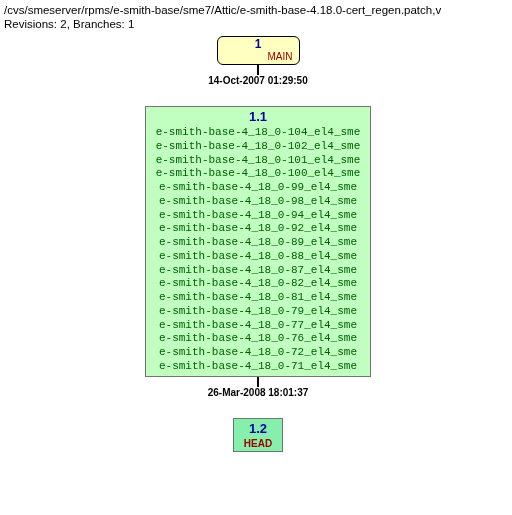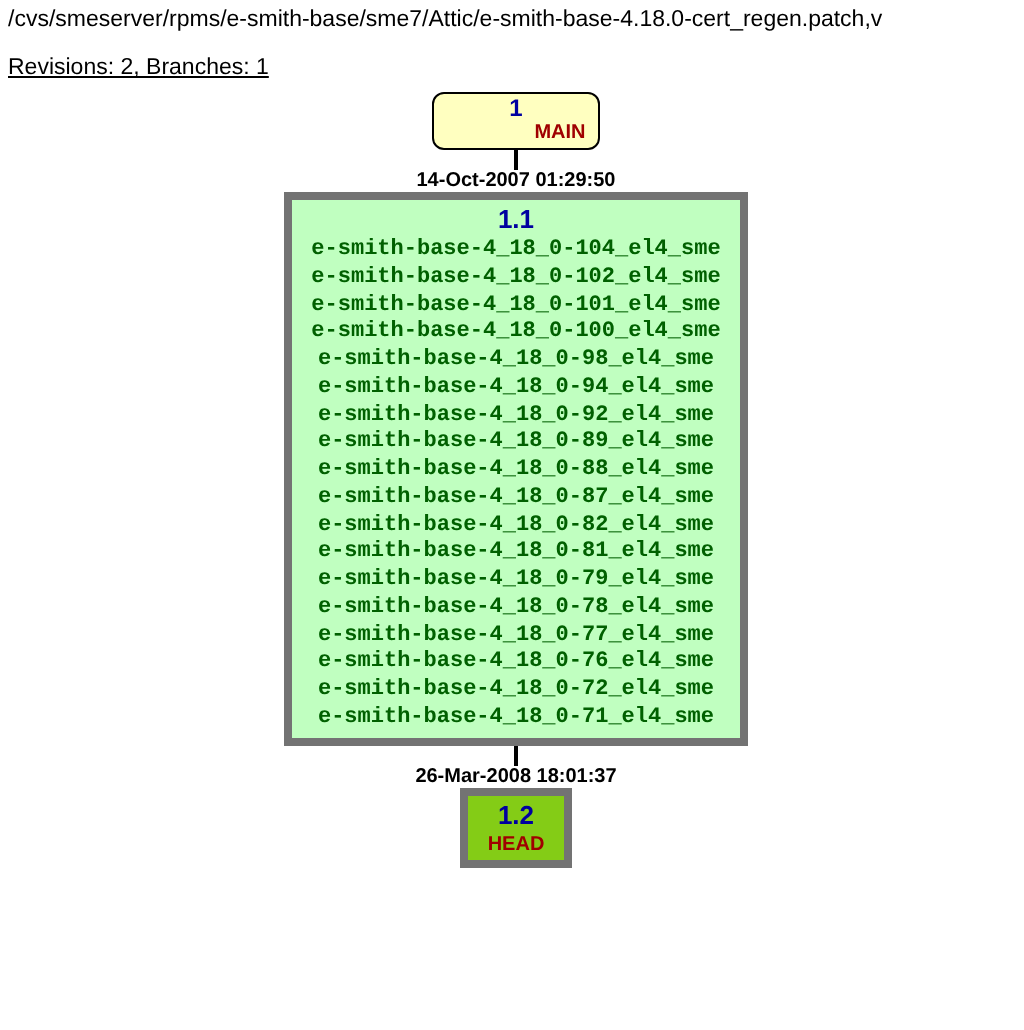--- a/index.html
+++ b/index.html
@@ -7,27 +7,26 @@
     padding: 4px;
     background: #ffffff;
     font-family: Helvetica, Arial, sans-serif;
     font-size: 11px;
     color: #000000;
     width: 512px;
     box-sizing: border-box;
   }
   .path-line {
     font-size: 11.5px;
-    margin-bottom: 12px;
+    margin-bottom: 2px;
     white-space: nowrap;
   }
   .stats-line {
     font-size: 11.5px;
     margin-bottom: 6px;
-    text-decoration: underline;
   }
   .diagram {
     position: relative;
     margin-left: 4px;
   }
   .node {
     position: relative;
     margin: 0 auto;
     text-align: center;
   }
@@ -40,58 +39,59 @@
     text-align: center;
     line-height: 1.1;
   }
   .main-num {
     color: #0000a0;
     font-weight: bold;
     font-size: 12px;
   }
   .main-label {
     color: #a00000;
-    font-weight: bold;
+    font-weight: normal;
     font-size: 10px;
     margin-left: 44px;
   }
   .edge {
     width: 2px;
     background: #000000;
     margin: 0 auto;
   }
   .rev-time {
     font-size: 10px;
     text-align: center;
     color: #000000;
     margin-bottom: 0px;
     font-weight: bold;
   }
   .rev-box {
     display: inline-block;
-    border: 4px solid #737373;
+    border: 1px solid #737373;
     padding: 2px 10px 2px 10px;
     text-align: center;
+    margin-top: 20px;
   }
   .rev-box.green {
     background: #c0ffc0;
   }
   .rev-box.cream {
-    background: #84cc16;
+    background: #86efac;
   }
   .rev-num {
     color: #0000a0;
     font-weight: bold;
     font-size: 13px;
     margin-bottom: 2px;
   }
   .tag-line {
     color: #006000;
     font-size: 11px;
-    font-weight: bold;
+    font-weight: normal;
     line-height: 1.25;
     font-family: "Courier New", monospace;
     white-space: pre;
   }
   .head-label {
     color: #a00000;
     font-weight: bold;
     font-size: 10px;
     margin-top: 1px;
   }
@@ -115,30 +115,30 @@
 
   <div class="rev-time">14-Oct-2007 01:29:50</div>
   <div class="node">
     <div class="rev-box green">
       <div class="rev-num">1.1</div>
       <div id="rev1-tags">
           <div class="tag-line">e-smith-base-4_18_0-104_el4_sme</div>
           <div class="tag-line">e-smith-base-4_18_0-102_el4_sme</div>
           <div class="tag-line">e-smith-base-4_18_0-101_el4_sme</div>
           <div class="tag-line">e-smith-base-4_18_0-100_el4_sme</div>
+          <div class="tag-line">e-smith-base-4_18_0-99_el4_sme</div>
           <div class="tag-line">e-smith-base-4_18_0-98_el4_sme</div>
           <div class="tag-line">e-smith-base-4_18_0-94_el4_sme</div>
           <div class="tag-line">e-smith-base-4_18_0-92_el4_sme</div>
           <div class="tag-line">e-smith-base-4_18_0-89_el4_sme</div>
           <div class="tag-line">e-smith-base-4_18_0-88_el4_sme</div>
           <div class="tag-line">e-smith-base-4_18_0-87_el4_sme</div>
           <div class="tag-line">e-smith-base-4_18_0-82_el4_sme</div>
           <div class="tag-line">e-smith-base-4_18_0-81_el4_sme</div>
           <div class="tag-line">e-smith-base-4_18_0-79_el4_sme</div>
-          <div class="tag-line">e-smith-base-4_18_0-78_el4_sme</div>
           <div class="tag-line">e-smith-base-4_18_0-77_el4_sme</div>
           <div class="tag-line">e-smith-base-4_18_0-76_el4_sme</div>
           <div class="tag-line">e-smith-base-4_18_0-72_el4_sme</div>
           <div class="tag-line">e-smith-base-4_18_0-71_el4_sme</div>
         </div>
     </div>
   </div>
 
   <div class="edge" style="height:10px"></div>
 

